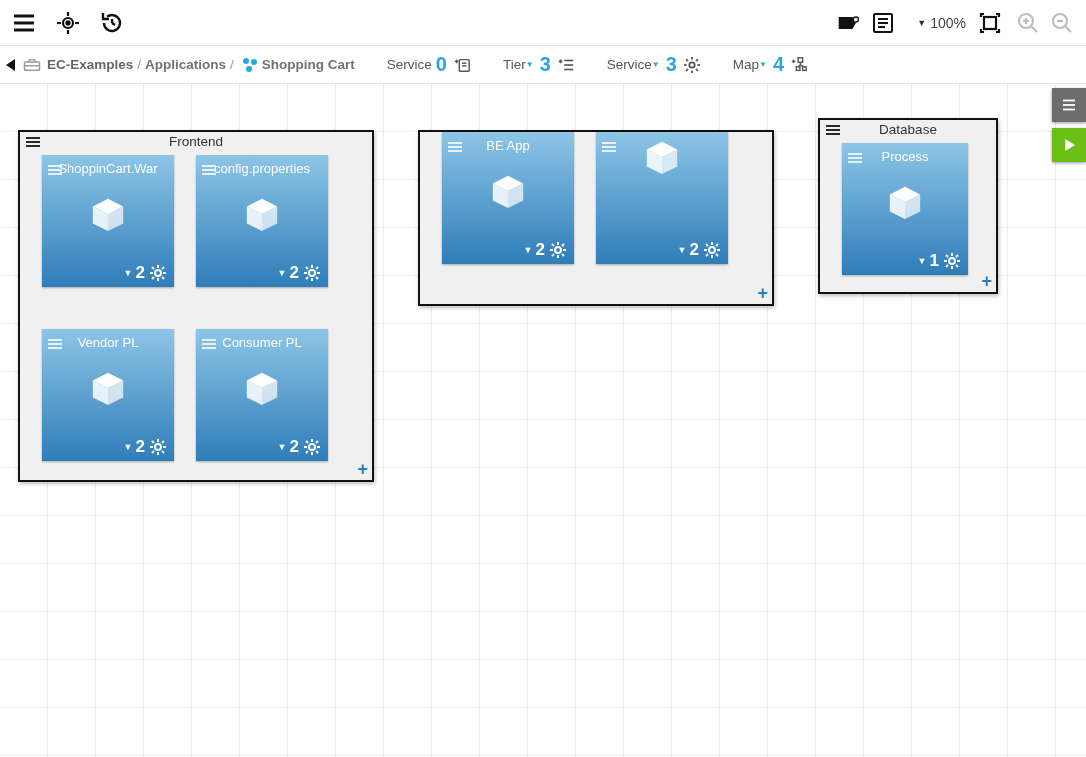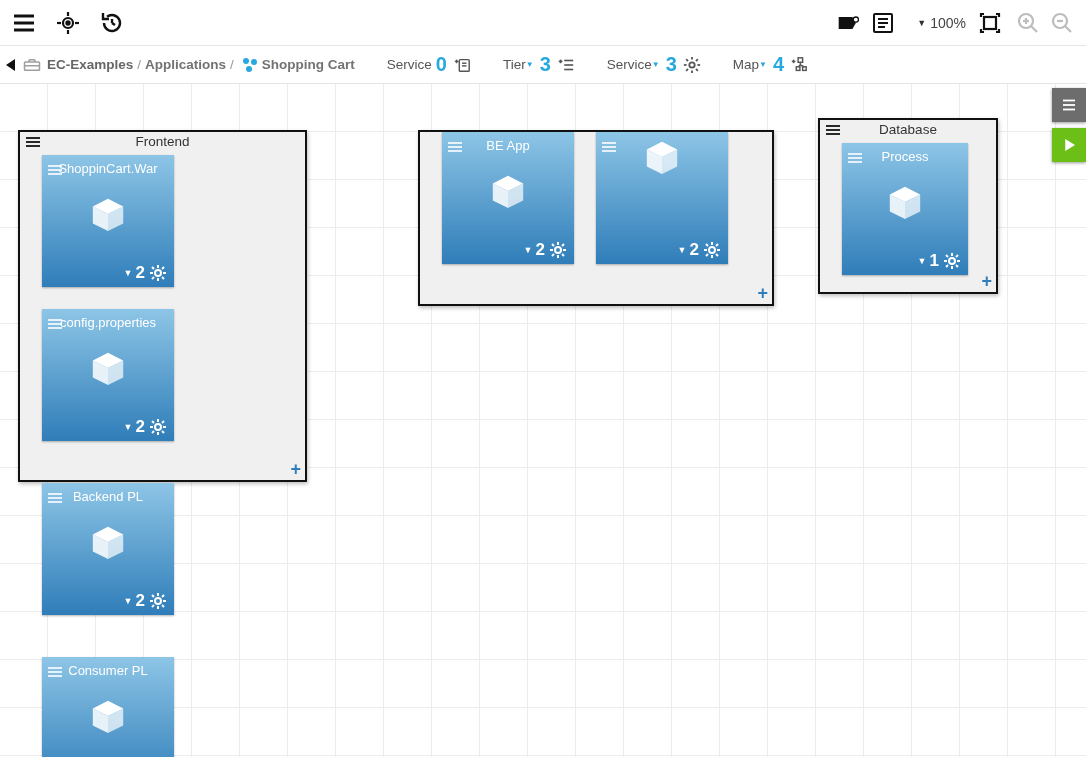--- a/index.html
+++ b/index.html
@@ -305,21 +305,21 @@
         <line x1="4" y1="12" x2="20" y2="12"></line>
         <line x1="4" y1="18" x2="20" y2="18"></line>
       </svg>
   </div>
   <div class="side-pill play">
     <svg viewBox="0 0 24 24" fill="#fff">
         <polygon points="7,4 20,12 7,20"></polygon>
       </svg>
   </div>
 
-  <div class="tier" style="left:18px; top:46px; width:289px; height:352px">
+  <div class="tier" style="left:18px; top:46px; width:356px; height:352px">
     <div class="tier-head">
       <span class="tier-burger"><svg viewBox="0 0 14 12" stroke="#111" stroke-width="1.8">
             <line x1="0" y1="2" x2="14" y2="2"></line>
             <line x1="0" y1="6" x2="14" y2="6"></line>
             <line x1="0" y1="10" x2="14" y2="10"></line>
           </svg></span>
       <span>Frontend</span>
     </div>
     <div class="tier-grid">
 
@@ -384,21 +384,21 @@
             </svg>
           </div>
       </div>
 
       <div class="card" style="margin-top:20px">
         <span class="card-burger"><svg viewBox="0 0 14 10" stroke="#fff" stroke-width="1.6">
               <line x1="0" y1="1" x2="14" y2="1"></line>
               <line x1="0" y1="5" x2="14" y2="5"></line>
               <line x1="0" y1="9" x2="14" y2="9"></line>
             </svg></span>
-        <div class="card-title">Backend PL</div>
+        <div class="card-title">Vendor PL</div>
         <div class="card-cube"><svg viewBox="0 0 40 40" fill="#fff">
               <polygon points="20,4 36,12 20,20 4,12"></polygon>
               <polygon points="4,12 20,20 20,38 4,30" opacity=".85"></polygon>
               <polygon points="36,12 20,20 20,38 36,30" opacity=".7"></polygon>
             </svg></div>
         <div class="card-foot">
             <span class="mini-caret">▼</span>
             <span>2</span>
             <svg viewBox="0 0 20 20" fill="#fff">
               <circle cx="10" cy="10" r="3" fill="none" stroke="#fff" stroke-width="2"></circle>

